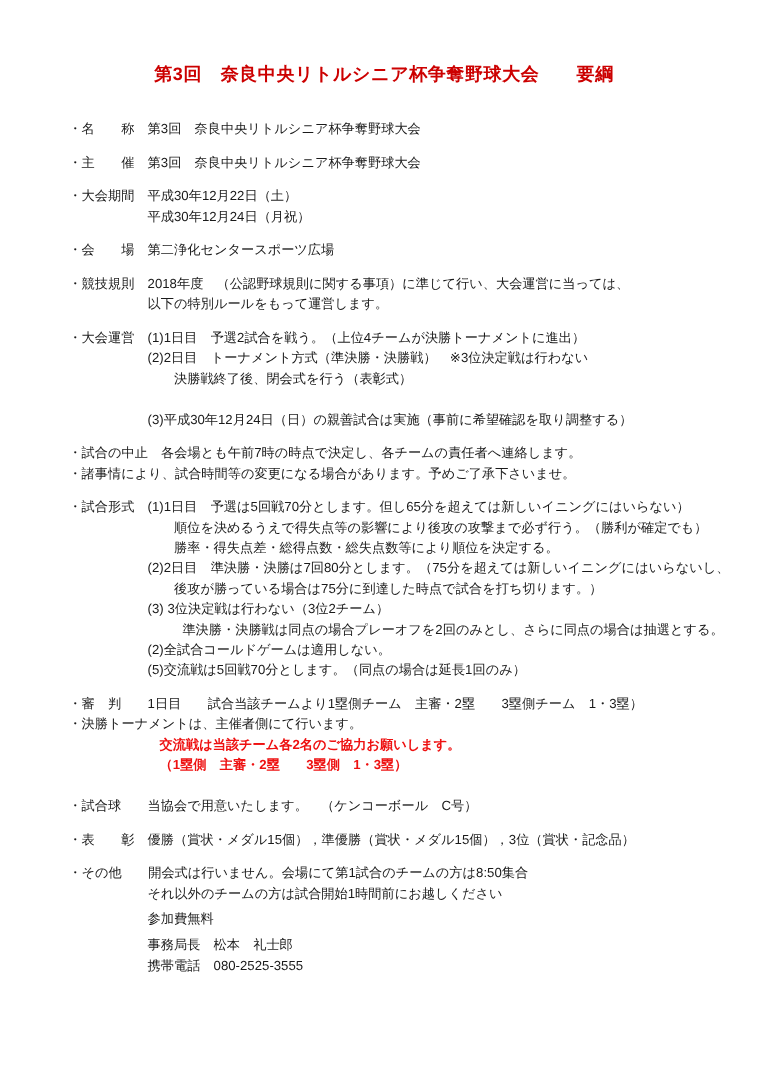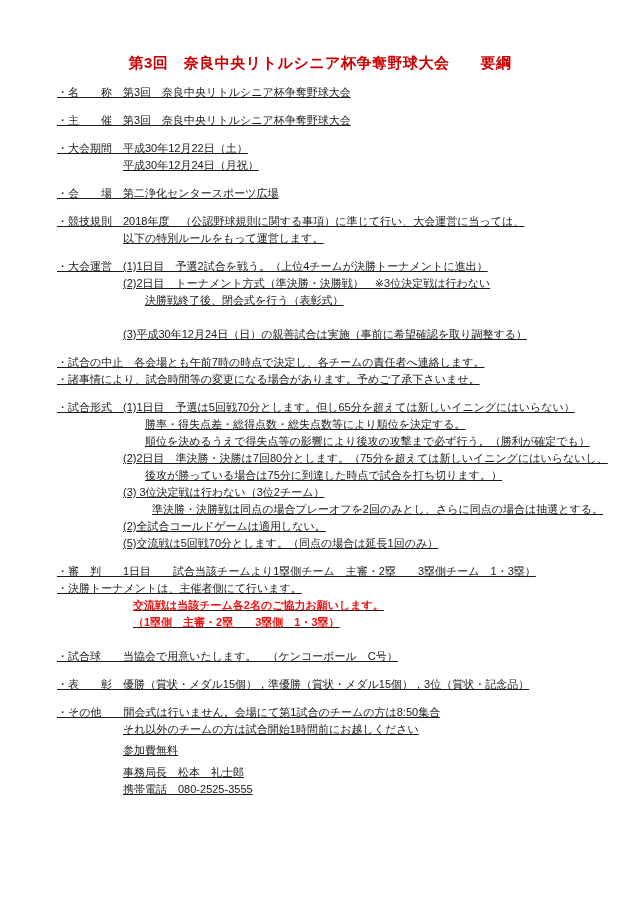--- a/index.html
+++ b/index.html
@@ -28,23 +28,22 @@
     font-size:15px;
     font-weight:bold;
     line-height:20px;
     color:var(--title-red);
     letter-spacing:0.5px;
     white-space:pre;
   }
   .doc-body{
     padding-left:57px;
     padding-right:20px;
-    margin-top:11px;
+    margin-top:27px;
     font-size:11px;
-    text-decoration:underline;
   }
   .row{
     line-height:17px;
     white-space:pre;
     color:var(--body-text);
   }
   
   .content  {margin-left:66px;}   
   .indent2  {margin-left:88px;}   
   .indent3  {margin-left:95px;}   
@@ -68,22 +67,22 @@
     <div class="row gap">・会　　場　第二浄化センタースポーツ広場</div>
     <div class="row gap">・競技規則　2018年度　（公認野球規則に関する事項）に準じて行い、大会運営に当っては、</div>
     <div class="row content">以下の特別ルールをもって運営します。</div>
     <div class="row gap">・大会運営　(1)1日目　予選2試合を戦う。（上位4チームが決勝トーナメントに進出）</div>
     <div class="row content">(2)2日目　トーナメント方式（準決勝・決勝戦）　※3位決定戦は行わない</div>
     <div class="row indent2">決勝戦終了後、閉会式を行う（表彰式）</div>
     <div class="row content gap-lg">(3)平成30年12月24日（日）の親善試合は実施（事前に希望確認を取り調整する）</div>
     <div class="row gap">・試合の中止　各会場とも午前7時の時点で決定し、各チームの責任者へ連絡します。</div>
     <div class="row">・諸事情により、試合時間等の変更になる場合があります。予めご了承下さいませ。</div>
     <div class="row gap">・試合形式　(1)1日目　予選は5回戦70分とします。但し65分を超えては新しいイニングにはいらない）</div>
+    <div class="row indent2">順位を決めるうえで得失点等の影響により後攻の攻撃まで必ず行う。（勝利が確定でも）</div>
     <div class="row indent2">勝率・得失点差・総得点数・総失点数等により順位を決定する。</div>
-    <div class="row indent2">順位を決めるうえで得失点等の影響により後攻の攻撃まで必ず行う。（勝利が確定でも）</div>
     <div class="row content">(2)2日目　準決勝・決勝は7回80分とします。（75分を超えては新しいイニングにはいらないし、</div>
     <div class="row indent2">後攻が勝っている場合は75分に到達した時点で試合を打ち切ります。）</div>
     <div class="row content">(3) 3位決定戦は行わない（3位2チーム）</div>
     <div class="row indent3">準決勝・決勝戦は同点の場合プレーオフを2回のみとし、さらに同点の場合は抽選とする。</div>
     <div class="row content">(2)全試合コールドゲームは適用しない。</div>
     <div class="row content">(5)交流戦は5回戦70分とします。（同点の場合は延長1回のみ）</div>
     <div class="row gap">・審　判　　1日目　　試合当該チームより1塁側チーム　主審・2塁　　3塁側チーム　1・3塁）</div>
     <div class="row">・決勝トーナメントは、主催者側にて行います。</div>
     <div class="row redline">交流戦は当該チーム各2名のご協力お願いします。</div>
     <div class="row redline">（1塁側　主審・2塁　　3塁側　1・3塁）</div>

